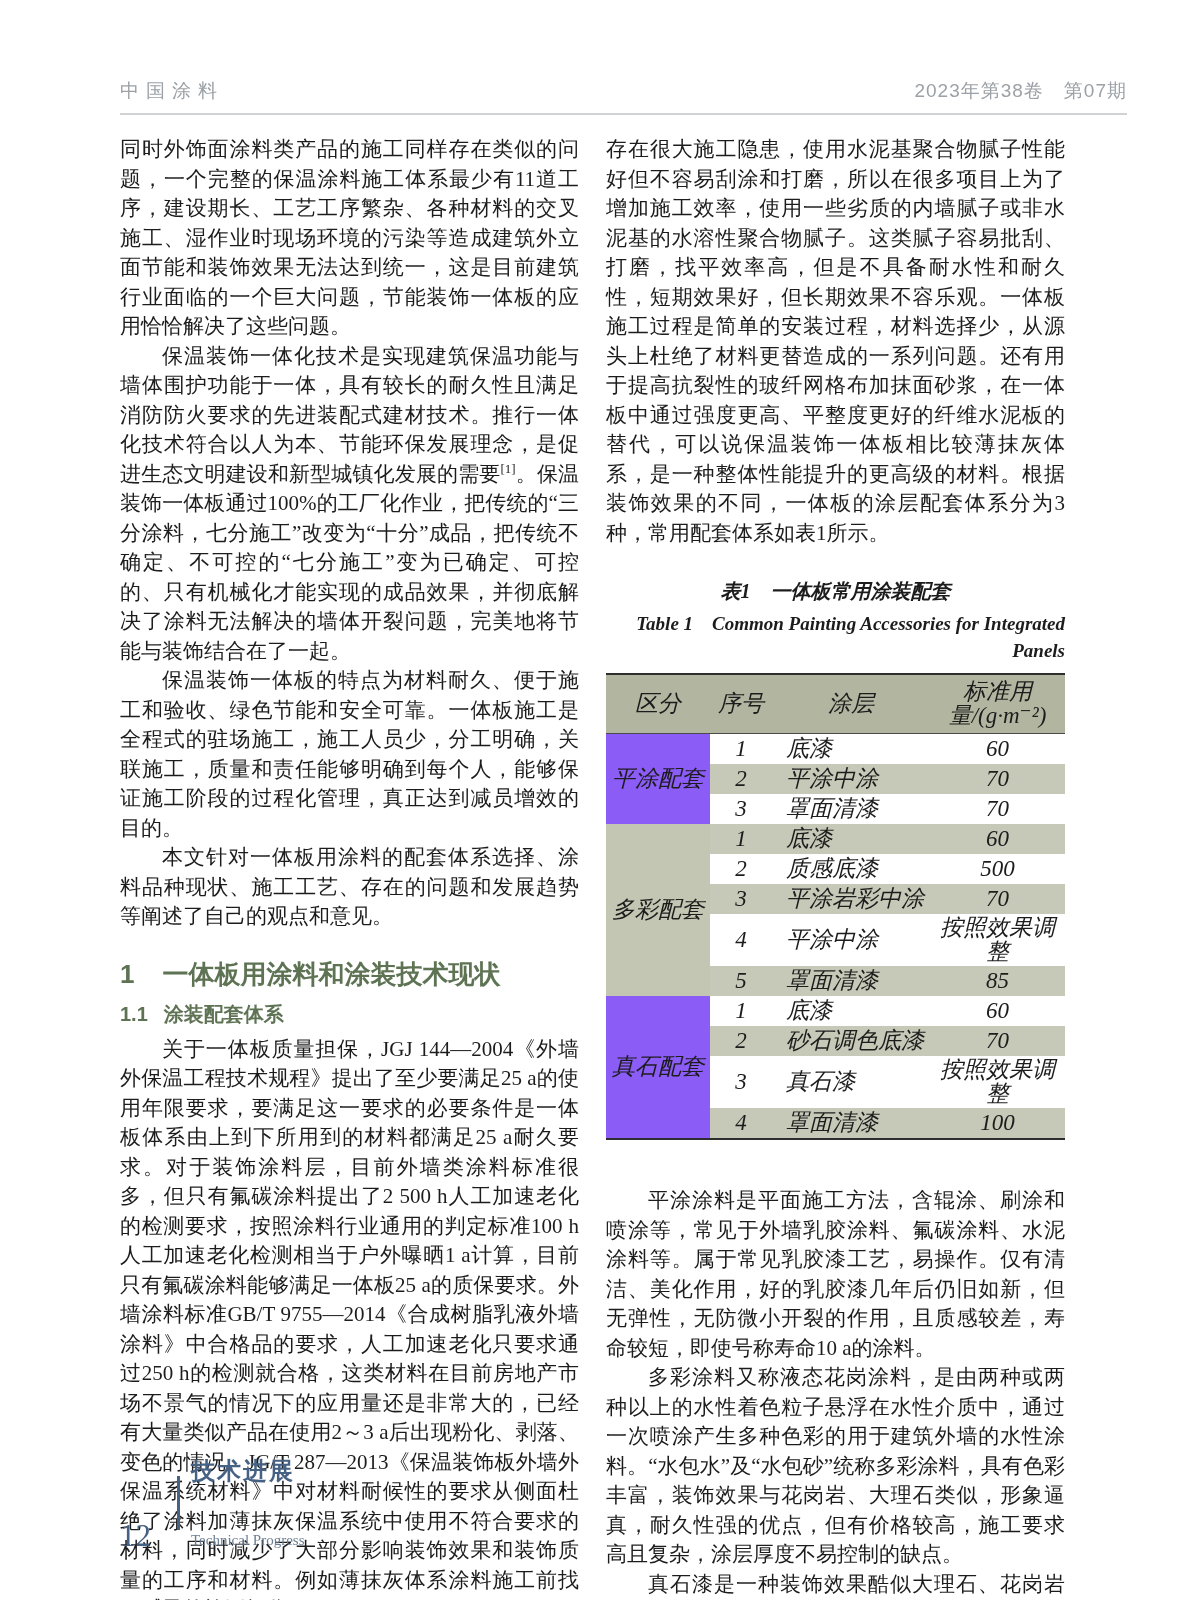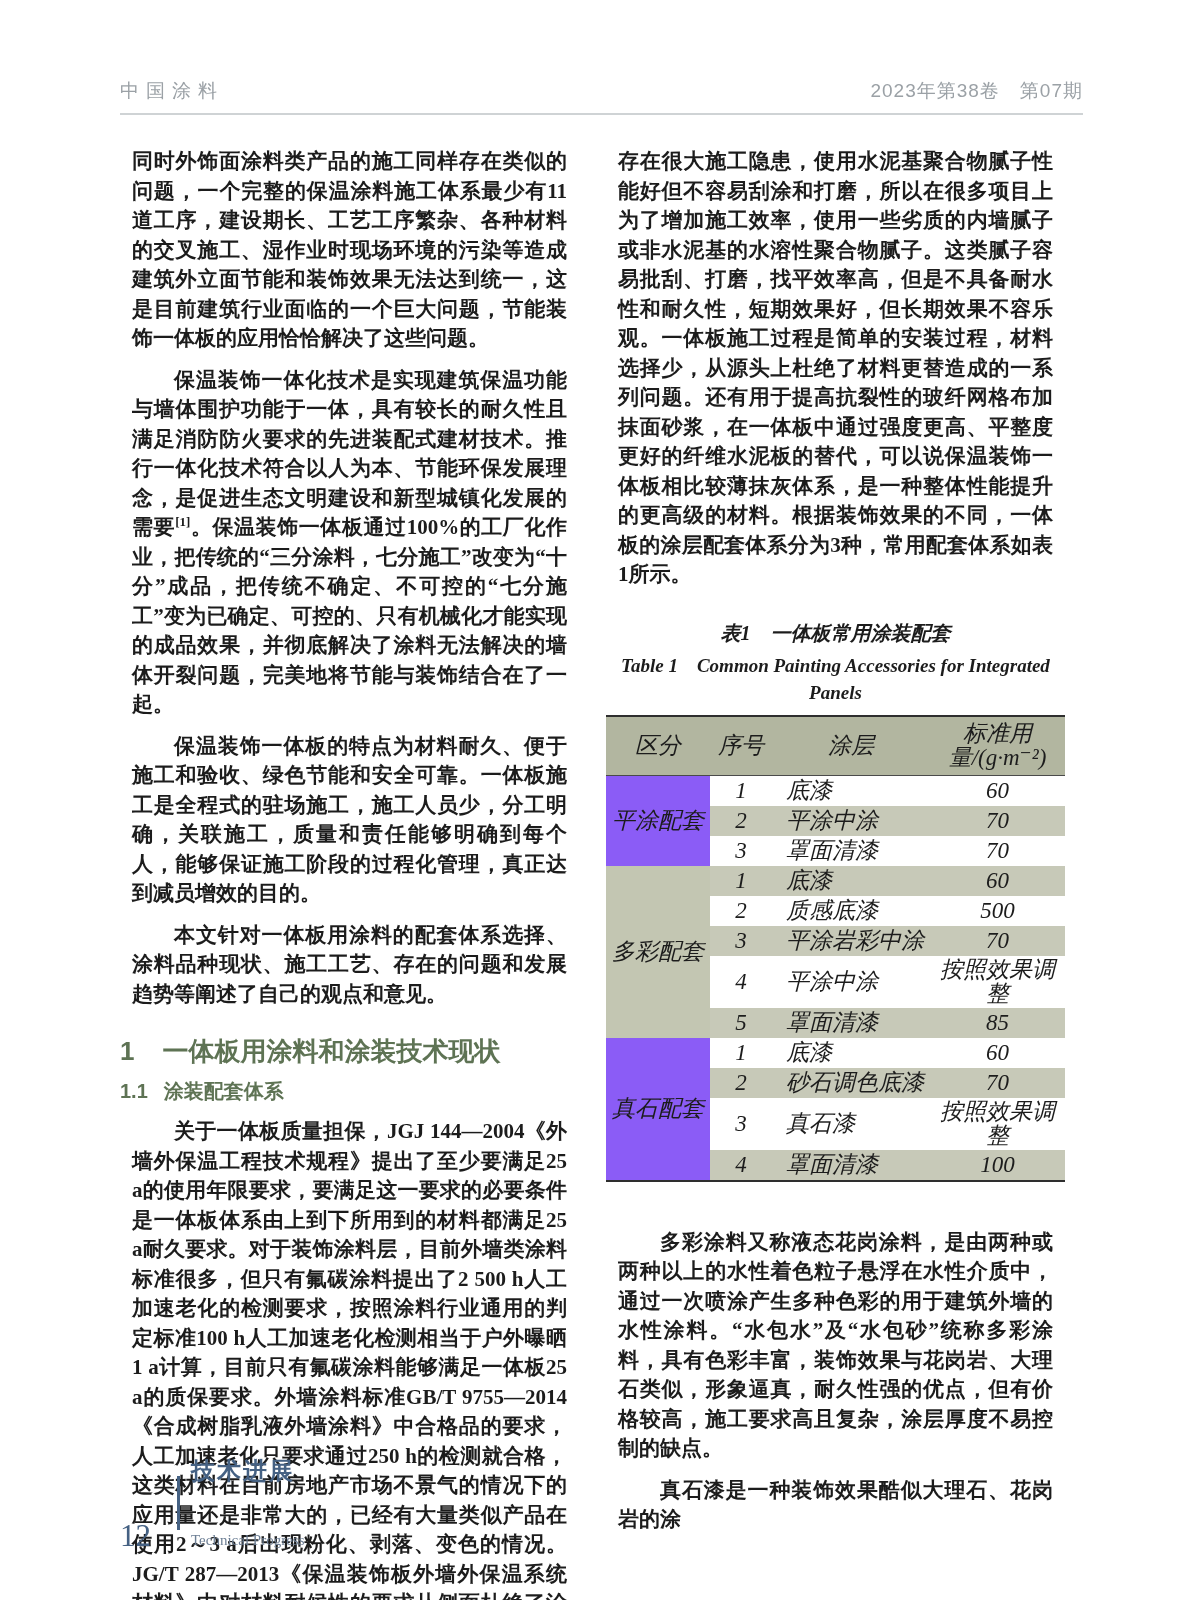--- a/index.html
+++ b/index.html
@@ -1,53 +1,53 @@
 <!DOCTYPE html>
 <html><head>
 <meta charset="utf-8">
 <style>
   html,body { margin:0; padding:0; background:#ffffff; }
   .page {
     position:relative; width:1187px; height:1600px; background:#ffffff;
-    box-sizing:border-box; padding:78px 104px 0 120px; overflow:hidden;
+    box-sizing:border-box; padding:78px 60px 0 120px; overflow:hidden;
     font-family:"Liberation Serif","DejaVu Serif",serif; color:#1c1c1c;
   }
   
   .page-header {
     display:flex; justify-content:space-between; align-items:flex-end;
     color:#9ba1a6; font-size:19px; padding-bottom:9px;
     border-bottom:2px solid #cfd3d5;
     font-family:"Liberation Sans","DejaVu Sans",sans-serif;
   }
   .journal-name { letter-spacing:7px; }
   .issue-info  { letter-spacing:1px; }
 
   
   .content { display:flex; gap:27px; margin-top:20px; }
   .col { width:459px; font-size:21px; line-height:29.5px; text-align:justify; }
-  .col p { margin:12px; text-indent:2em;font-weight:bold; }
+  .col p { margin:0; text-indent:2em; }
   .col p.cont { text-indent:0; }
   sup.ref { font-size:13px; line-height:0; }
 
   h1.sec {
     font-family:"Liberation Sans","DejaVu Sans",sans-serif; color:#5e7354;
     font-size:26px; font-weight:bold; margin:25px 0 9px 0; text-indent:0;
     display:flex; line-height:34px;
   }
   h1.sec .sec-num { margin-right:28px; }
   h2.subsec {
     font-family:"Liberation Sans","DejaVu Sans",sans-serif; color:#5e7354;
     font-size:20px; font-weight:bold; margin:0 0 7px 0; display:flex; line-height:28px;
   }
   h2.subsec .sec-num { margin-right:16px; }
 
   
   .table-block { margin:30px 0 46px 0;font-style:italic; }
   .tbl-caption-cn { text-align:center; font-weight:bold; font-size:20px; margin-bottom:5px; line-height:27px; }
-  .tbl-caption-en { text-align:center; font-weight:bold; font-size:19px; line-height:27px; margin-bottom:9px; }
+  .tbl-caption-en { text-align:right; font-weight:bold; font-size:19px; line-height:27px; margin-bottom:9px; }
   table.coating {
     width:100%; border-collapse:collapse;
     border-top:2px solid #2e2e2e; border-bottom:2px solid #2e2e2e;
     font-size:23px;
   }
   table.coating th {
     background:#b2b6a0; font-weight:normal; text-align:center;
     padding:5px 2px; border-bottom:1px solid #4a4a4a; line-height:24px;
   }
   table.coating td { padding:2px 2px; text-align:center; line-height:24px; height:26px; }
@@ -178,20 +178,21 @@
             </tr>
             <tr class="s">
               <td>4</td>
               <td class="coat">罩面清漆</td>
               <td>100</td>
             </tr>
           </tbody>
         </table>
       </div>
 
+      <p>平涂涂料是平面施工方法，含辊涂、刷涂和喷涂等，常见于外墙乳胶涂料、氟碳涂料、水泥涂料等。属于常见乳胶漆工艺，易操作。仅有清洁、美化作用，好的乳胶漆几年后仍旧如新，但无弹性，无防微小开裂的作用，且质感较差，寿命较短，即使号称寿命10 a的涂料。</p>
       <p>多彩涂料又称液态花岗涂料，是由两种或两种以上的水性着色粒子悬浮在水性介质中，通过一次喷涂产生多种色彩的用于建筑外墙的水性涂料。“水包水”及“水包砂”统称多彩涂料，具有色彩丰富，装饰效果与花岗岩、大理石类似，形象逼真，耐久性强的优点，但有价格较高，施工要求高且复杂，涂层厚度不易控制的缺点。</p>
       <p>真石漆是一种装饰效果酷似大理石、花岗岩的涂</p>
     </div>
   </div>
 
   <div class="page-footer">
     <span class="page-num">12</span>
     <span class="footer-bar"></span>
     <span class="footer-labels">
       <span class="footer-cn">技术进展</span>

